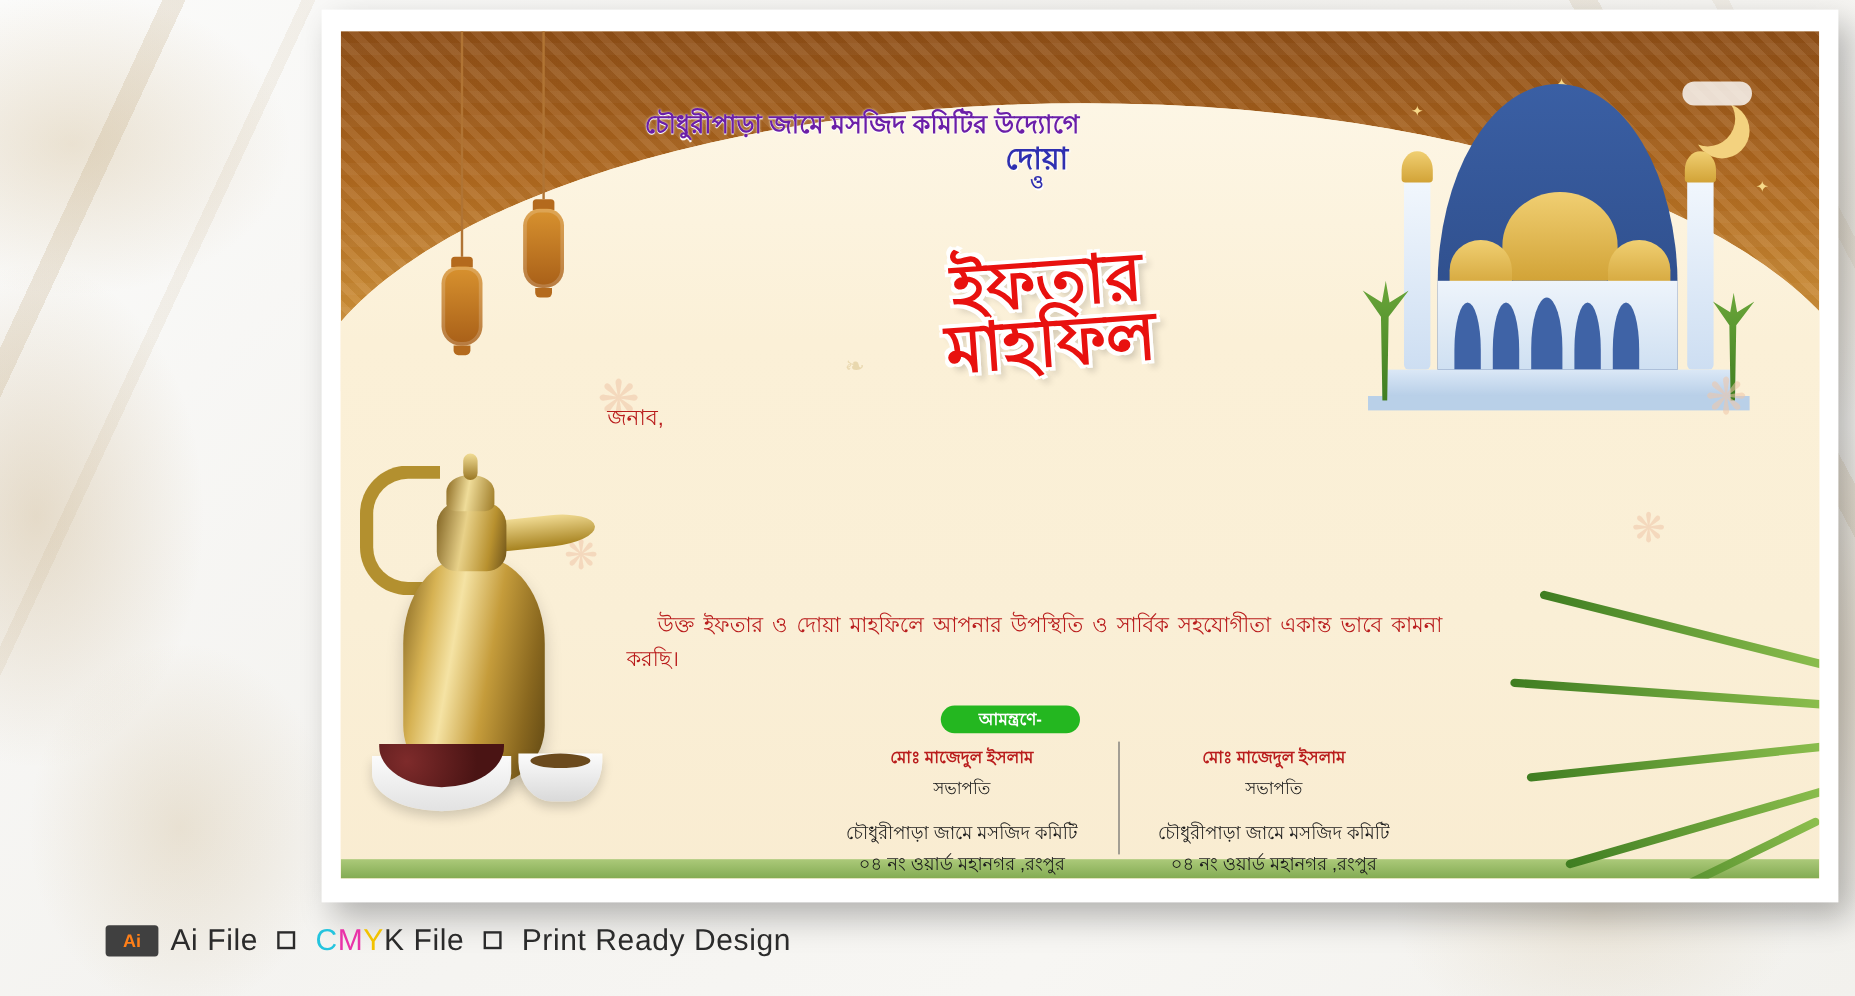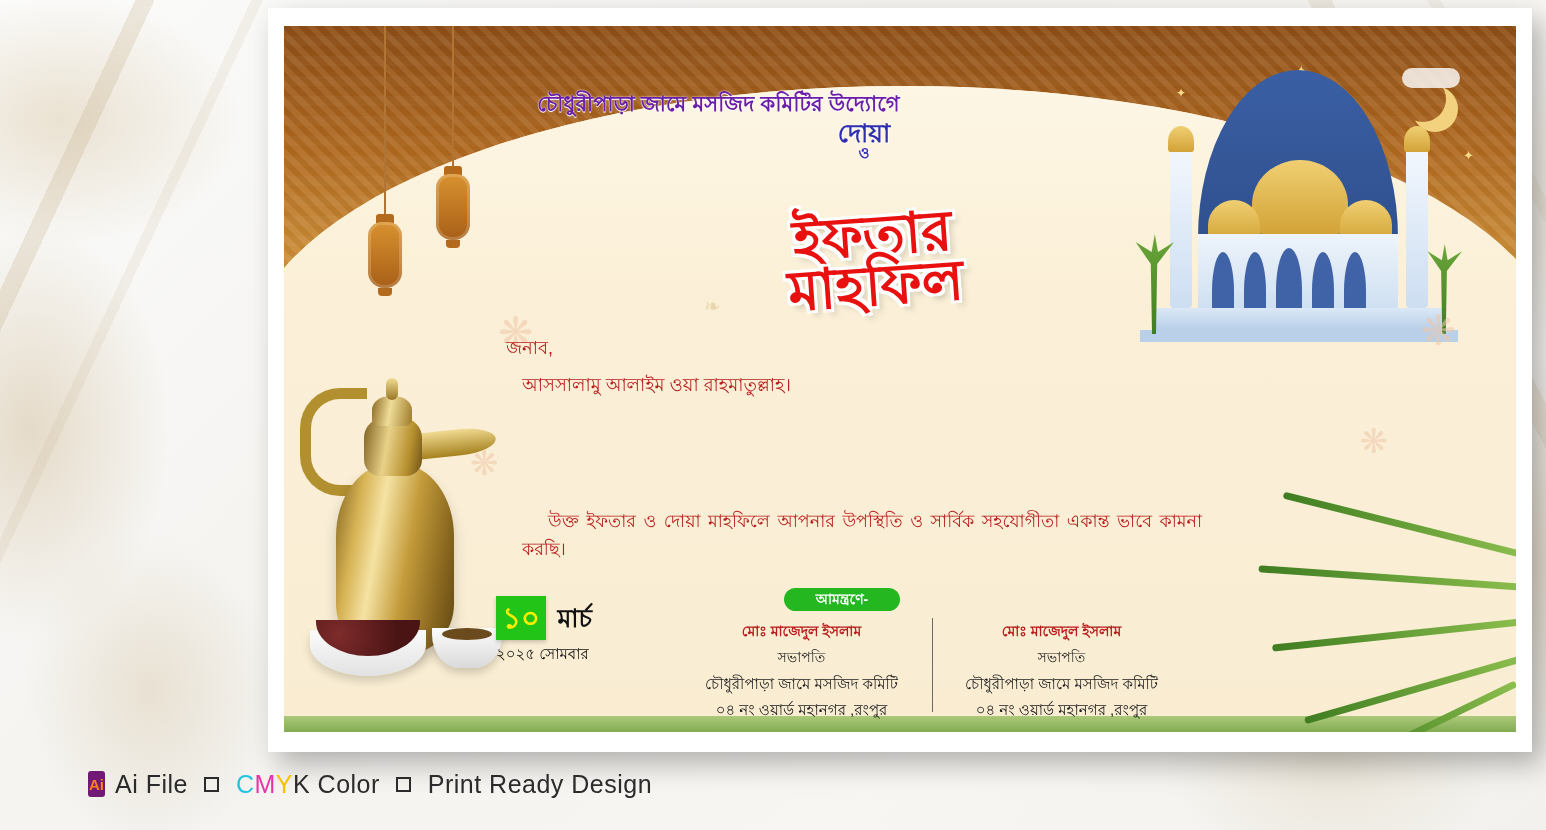--- a/index.html
+++ b/index.html
@@ -181,30 +181,30 @@
 
   
   #invite-chip{
     position:absolute;left:500px;top:562px;width:116px;height:23px;
     background:#24b720;border-radius:13px;color:#fff;font-size:14px;font-weight:bold;
     text-align:center;line-height:23px;
   }
   .sig{position:absolute;top:594px;width:255px;text-align:center;color:#1b1b1b;}
   .sig .nm{color:#b91c1c;font-size:14px;font-weight:bold;}
   .sig .rl{font-size:14px;margin-top:2px;}
-  .sig .c1{font-size:15px;margin-top:2px;}
+  .sig .c1{font-size:15px;margin-top:12px;}
   .sig .c2{font-size:15px;margin-top:1px;}
   #sigL{left:390px;}
   #sigR{left:650px;}
   #sigdiv{position:absolute;left:648px;top:592px;width:1px;height:94px;background:#6b6b6b;}
 
   
   #footer{position:absolute;left:88px;top:766px;height:36px;display:flex;align-items:center;}
   #ai-badge{
-    width:17px;height:26px;background:#701a75;color:#ff7f18;font-size:15px;font-weight:bold;
+    width:44px;height:26px;background:#404040;color:#ff7f18;font-size:15px;font-weight:bold;
     display:flex;align-items:center;justify-content:center;border-radius:3px;margin-right:10px;
     font-family:"Liberation Sans",sans-serif;
   }
   #footer .ftxt{font-size:25px;color:#2b2b2b;letter-spacing:.5px;}
   .sep{display:inline-block;width:11px;height:11px;border:2px solid #2b2b2b;margin:0 9px 2px 9px;vertical-align:middle;}
   .cy{color:#24c4de;} .mg{color:#e933a8;} .yl{color:#f2c200;}
 </style>
 </head>
 <body>
 
@@ -291,28 +291,22 @@
 
     <div id="fronds">
       <div class="frond" style="right:0;top:30px;width:250px;transform:rotate(14deg);"></div>
       <div class="frond" style="right:0;top:62px;width:268px;transform:rotate(4deg);"></div>
       <div class="frond" style="right:0;top:96px;width:255px;transform:rotate(-6deg);"></div>
       <div class="frond" style="right:0;top:132px;width:230px;transform:rotate(-16deg);"></div>
       <div class="frond" style="right:10px;top:158px;width:180px;transform:rotate(-26deg);"></div>
     </div>
 
     <div class="body-text" id="salutation">জনাব,</div>
-    <div class="body-text" id="greeting">আসসালামু আলাইম ওয়া রাহমাতুল্লাহ।</div>
     <div class="body-text" id="para2">উক্ত ইফতার ও দোয়া মাহফিলে আপনার উপস্থিতি ও সার্বিক সহযোগীতা একান্ত ভাবে কামনা করছি।</div>
 
-    <div id="datebox">
-      <span class="day">১০</span>
-      <span class="mon">মার্চ</span>
-      <span class="yr">২০২৫ সোমবার</span>
-    </div>
 
     <div id="invite-chip">আমন্ত্রণে-</div>
     <div id="sigdiv"></div>
 
     <div class="sig" id="sigL">
       <div class="nm">মোঃ মাজেদুল ইসলাম</div>
       <div class="rl">সভাপতি</div>
       <div class="c1">চৌধুরীপাড়া জামে মসজিদ কমিটি</div>
       <div class="c2">০৪ নং ওয়ার্ড মহানগর ,রংপুর</div>
     </div>
@@ -324,17 +318,17 @@
     </div>
 
   </div>
 </div>
 
 <div id="footer">
   <div id="ai-badge">Ai</div>
   <div class="ftxt">
     <span>Ai File</span>
     <span class="sep"></span>
-    <span class="cy">C</span><span class="mg">M</span><span class="yl">Y</span><span>K</span><span> Color</span>
+    <span class="cy">C</span><span class="mg">M</span><span class="yl">Y</span><span>K</span><span> File</span>
     <span class="sep"></span>
     <span>Print Ready Design</span>
   </div>
 </div>
 
 </body></html>

